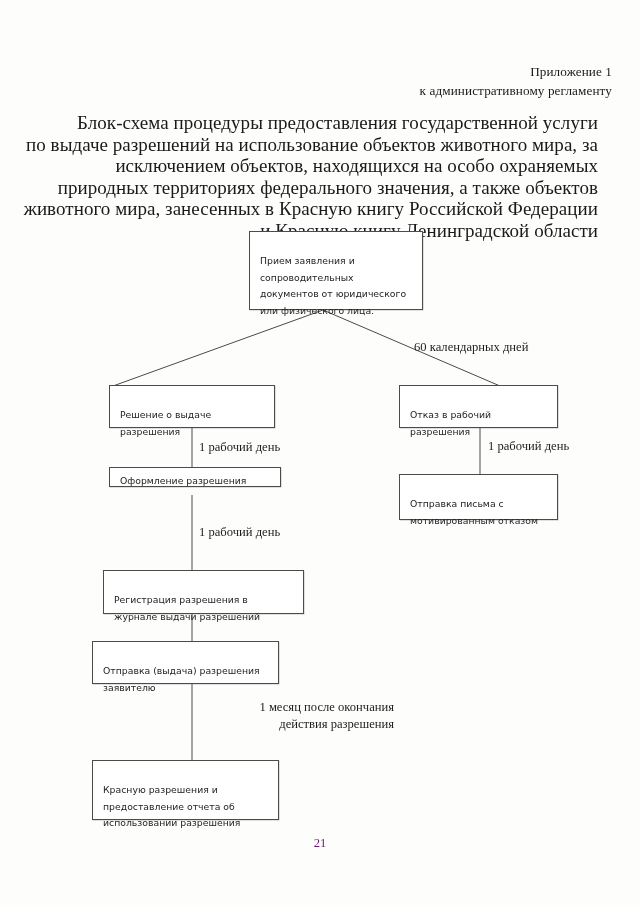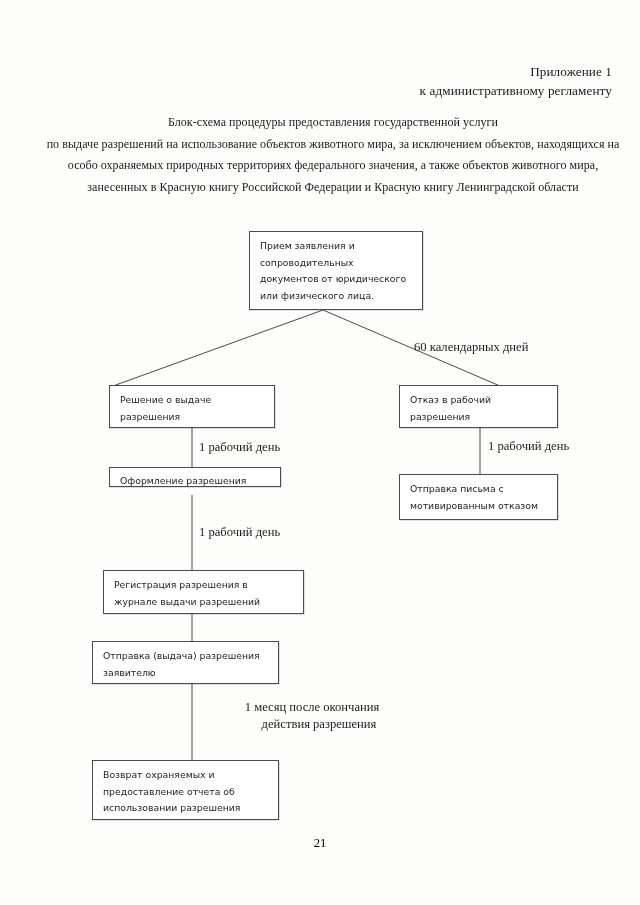--- a/index.html
+++ b/index.html
@@ -34,24 +34,24 @@
     text-align: right;
     font-size: 13.2px;
     line-height: 19px;
     letter-spacing: .1px;
   }
 
   
   #doc-title {
     position: absolute;
     top: 112px;
-    left: 44px;
+    left: 20px;
     width: 578px;
-    text-align: center;
-    font-size: 12px;
+    text-align: right;
+    font-size: 19px;
     line-height: 21.5px;
     letter-spacing: .05px;
   }
   #doc-title .first-line { display: block; }
 
   
   #flowchart {
     position: absolute;
     top: 0;
     left: 0;
@@ -68,21 +68,21 @@
 
   .node {
     position: absolute;
     box-sizing: border-box;
     border: 1px solid #4b4b4b;
     background: #ffffff;
     font-family: "DejaVu Sans", "Liberation Sans", sans-serif;
     font-size: 9.3px;
     line-height: 16.5px;
     color: #232323;
-    padding: 6px 9px 6px 10px;
+    padding: 21px 9px 6px 10px;
     box-shadow: 0.7px 0.7px 0 rgba(120,120,120,.30);
   }
   .node .ln { display: block; white-space: nowrap; }
 
   
   .edge-label {
     position: absolute;
     font-family: "Liberation Serif", "DejaVu Serif", serif;
     font-size: 12.6px;
     line-height: 17px;
@@ -92,21 +92,21 @@
   .edge-label.two-line { white-space: normal; text-align: center; }
 
   
   #page-folio {
     position: absolute;
     top: 836px;
     left: 0;
     width: 640px;
     text-align: center;
     font-size: 12.6px;
-    color: #000000;
+    color: #701a75;
   }
 </style>
 </head>
 <body>
 
 <div id="page-scan">
 
   <div id="doc-header">
     <div>Приложение 1</div>
     <div>к административному регламенту</div>
@@ -177,27 +177,27 @@
     <div class="node" style="left:92px; top:570px; width:201px; height:44px;margin-left:11px;">
       <span class="ln">Регистрация разрешения в</span>
       <span class="ln">журнале выдачи разрешений</span>
     </div>
 
     <div class="node" style="left:92px; top:641px; width:187px; height:43px;">
       <span class="ln">Отправка (выдача) разрешения</span>
       <span class="ln">заявителю</span>
     </div>
 
-    <div class="edge-label two-line" style="left:217px; top:699px; width:190px; text-align:center;">
+    <div class="edge-label two-line" style="left:204px; top:699px; width:190px; text-align:right;">
       <span>1 месяц после окончания</span><br>
       <span style="display:inline-block; margin-left:14px;">действия разрешения</span>
     </div>
 
     <div class="node" style="left:92px; top:760px; width:187px; height:60px;">
-      <span class="ln">Возврат охраняемых и</span>
+      <span class="ln">Красную разрешения и</span>
       <span class="ln">предоставление отчета об</span>
       <span class="ln">использовании разрешения</span>
     </div>
 
   </div>
 
   <div id="page-folio">21</div>
 
 </div>
 

